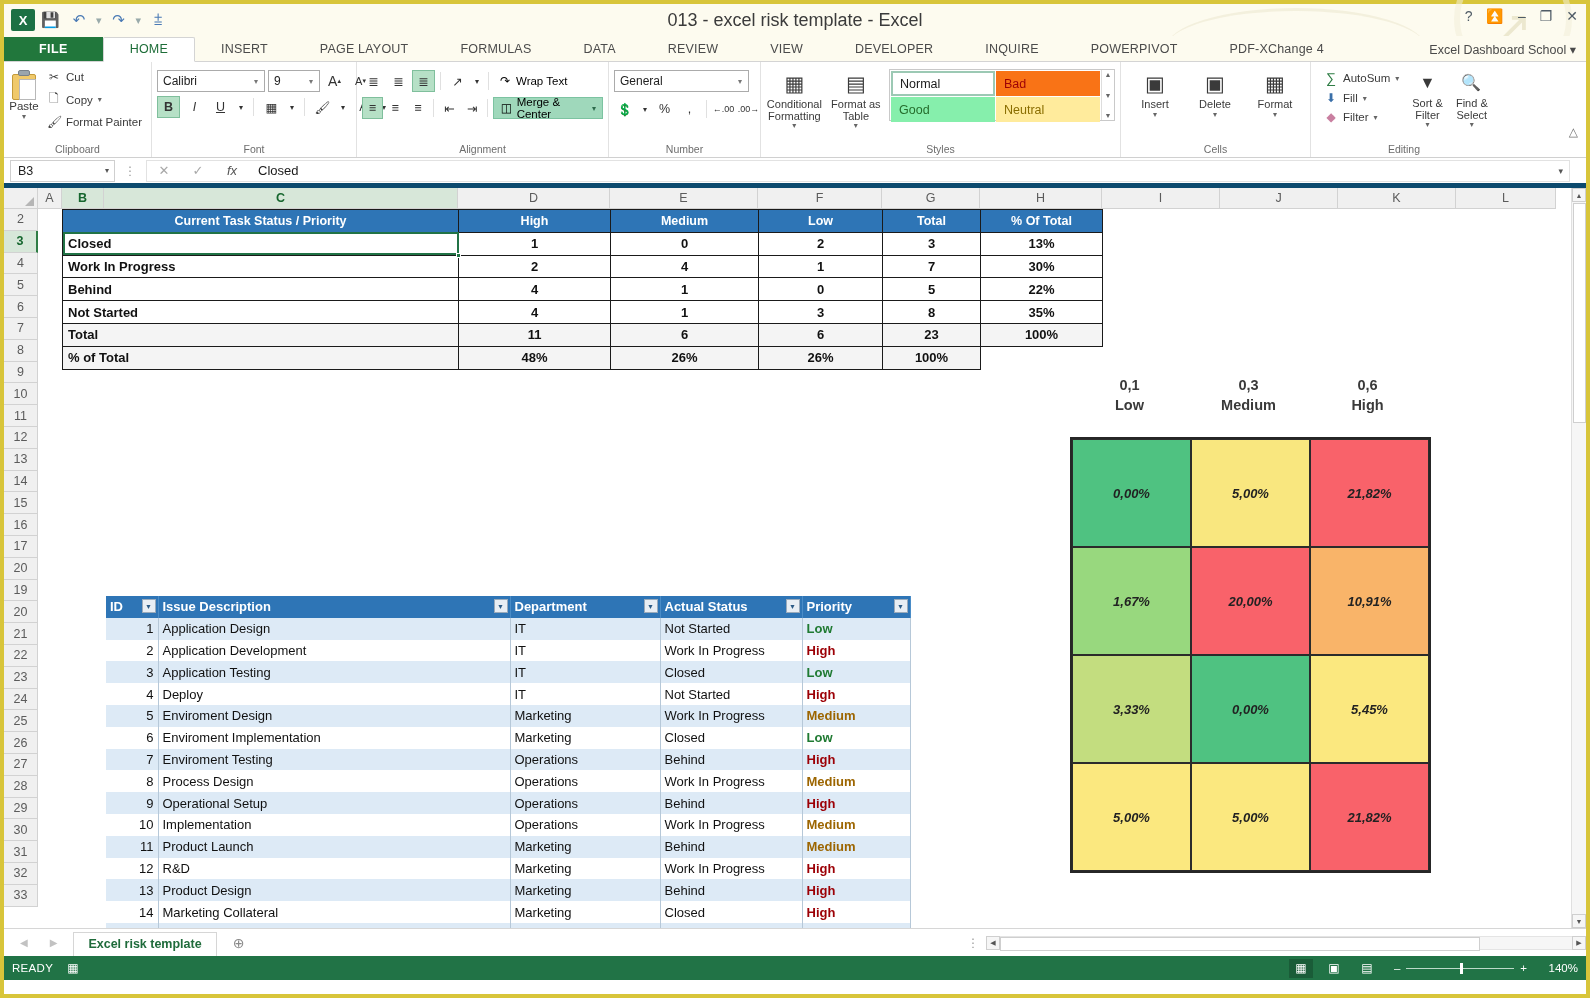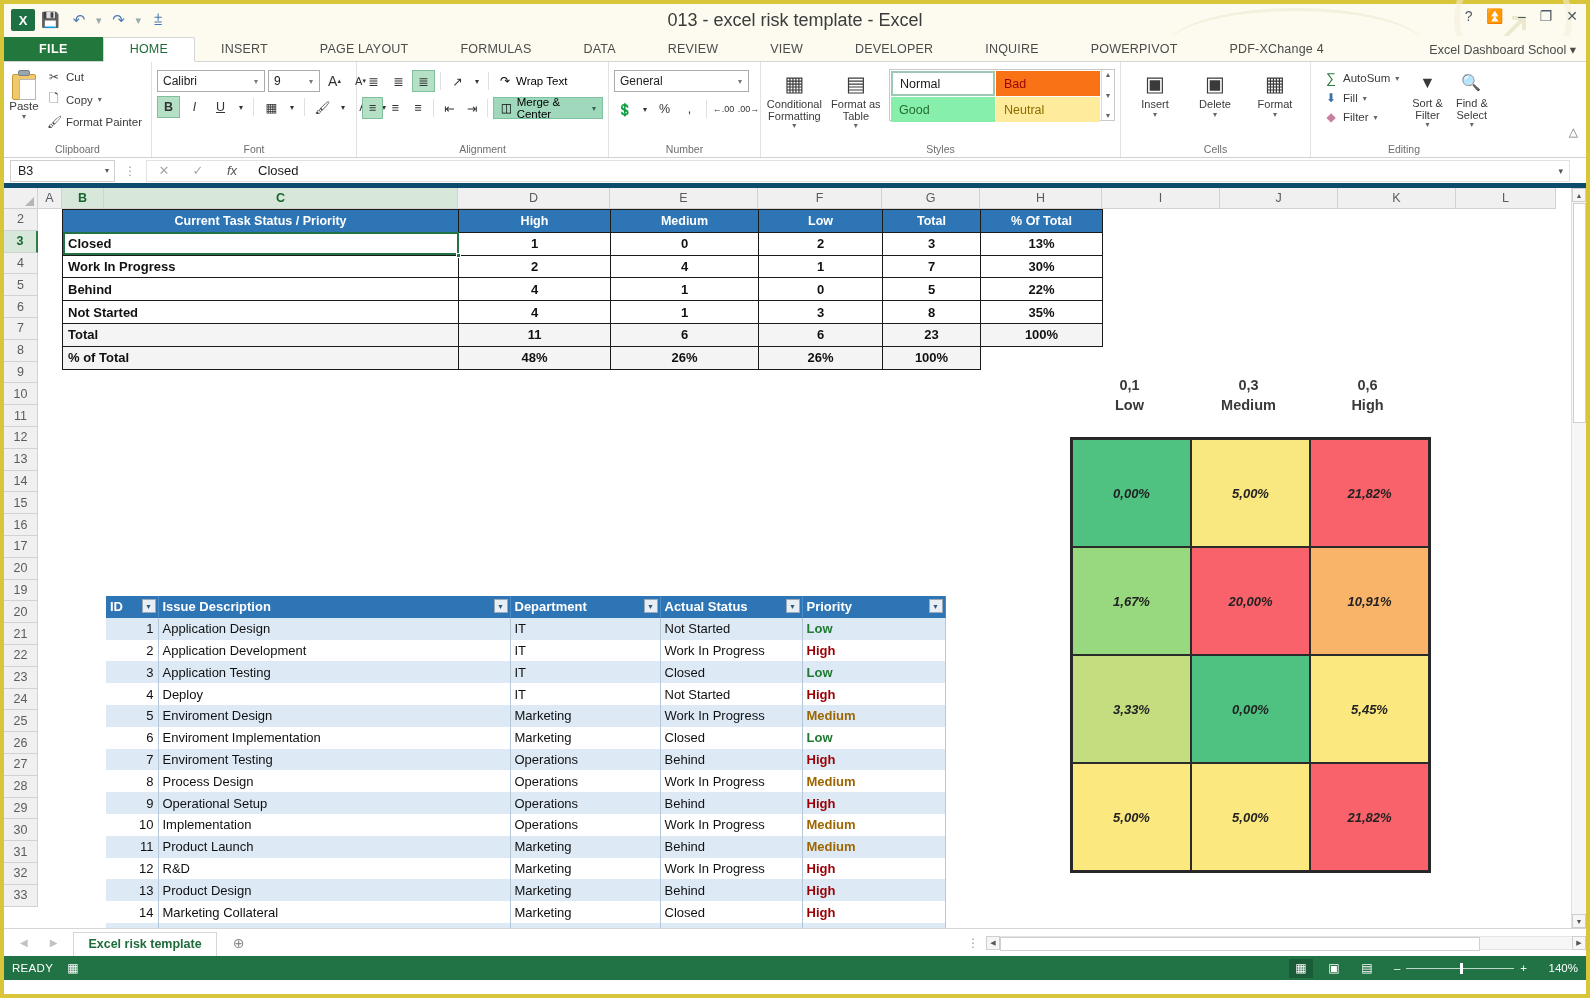--- a/index.html
+++ b/index.html
@@ -688,21 +688,21 @@
           </tbody>
         </table>
 
       <table class="datatbl" id="issues-table" style="top:408px;left:68px">
           <tbody>
             <tr>
               <td class="th" style="width:52px">ID<span class="filt">▼</span></td>
               <td class="th" style="width:352px">Issue Description<span class="filt">▼</span></td>
               <td class="th" style="width:150px">Department<span class="filt">▼</span></td>
               <td class="th" style="width:142px">Actual Status<span class="filt">▼</span></td>
-              <td class="th" style="width:143px">Priority<span class="filt">▼</span></td>
+              <td class="th" style="width:108px">Priority<span class="filt">▼</span></td>
             </tr>
             <tr class="alt">
               <td class="c-id">1</td>
               <td>Application Design</td>
               <td>IT</td>
               <td>Not Started</td>
               <td class="pr low">Low</td>
             </tr>
             <tr class="plain">
               <td class="c-id">2</td>

